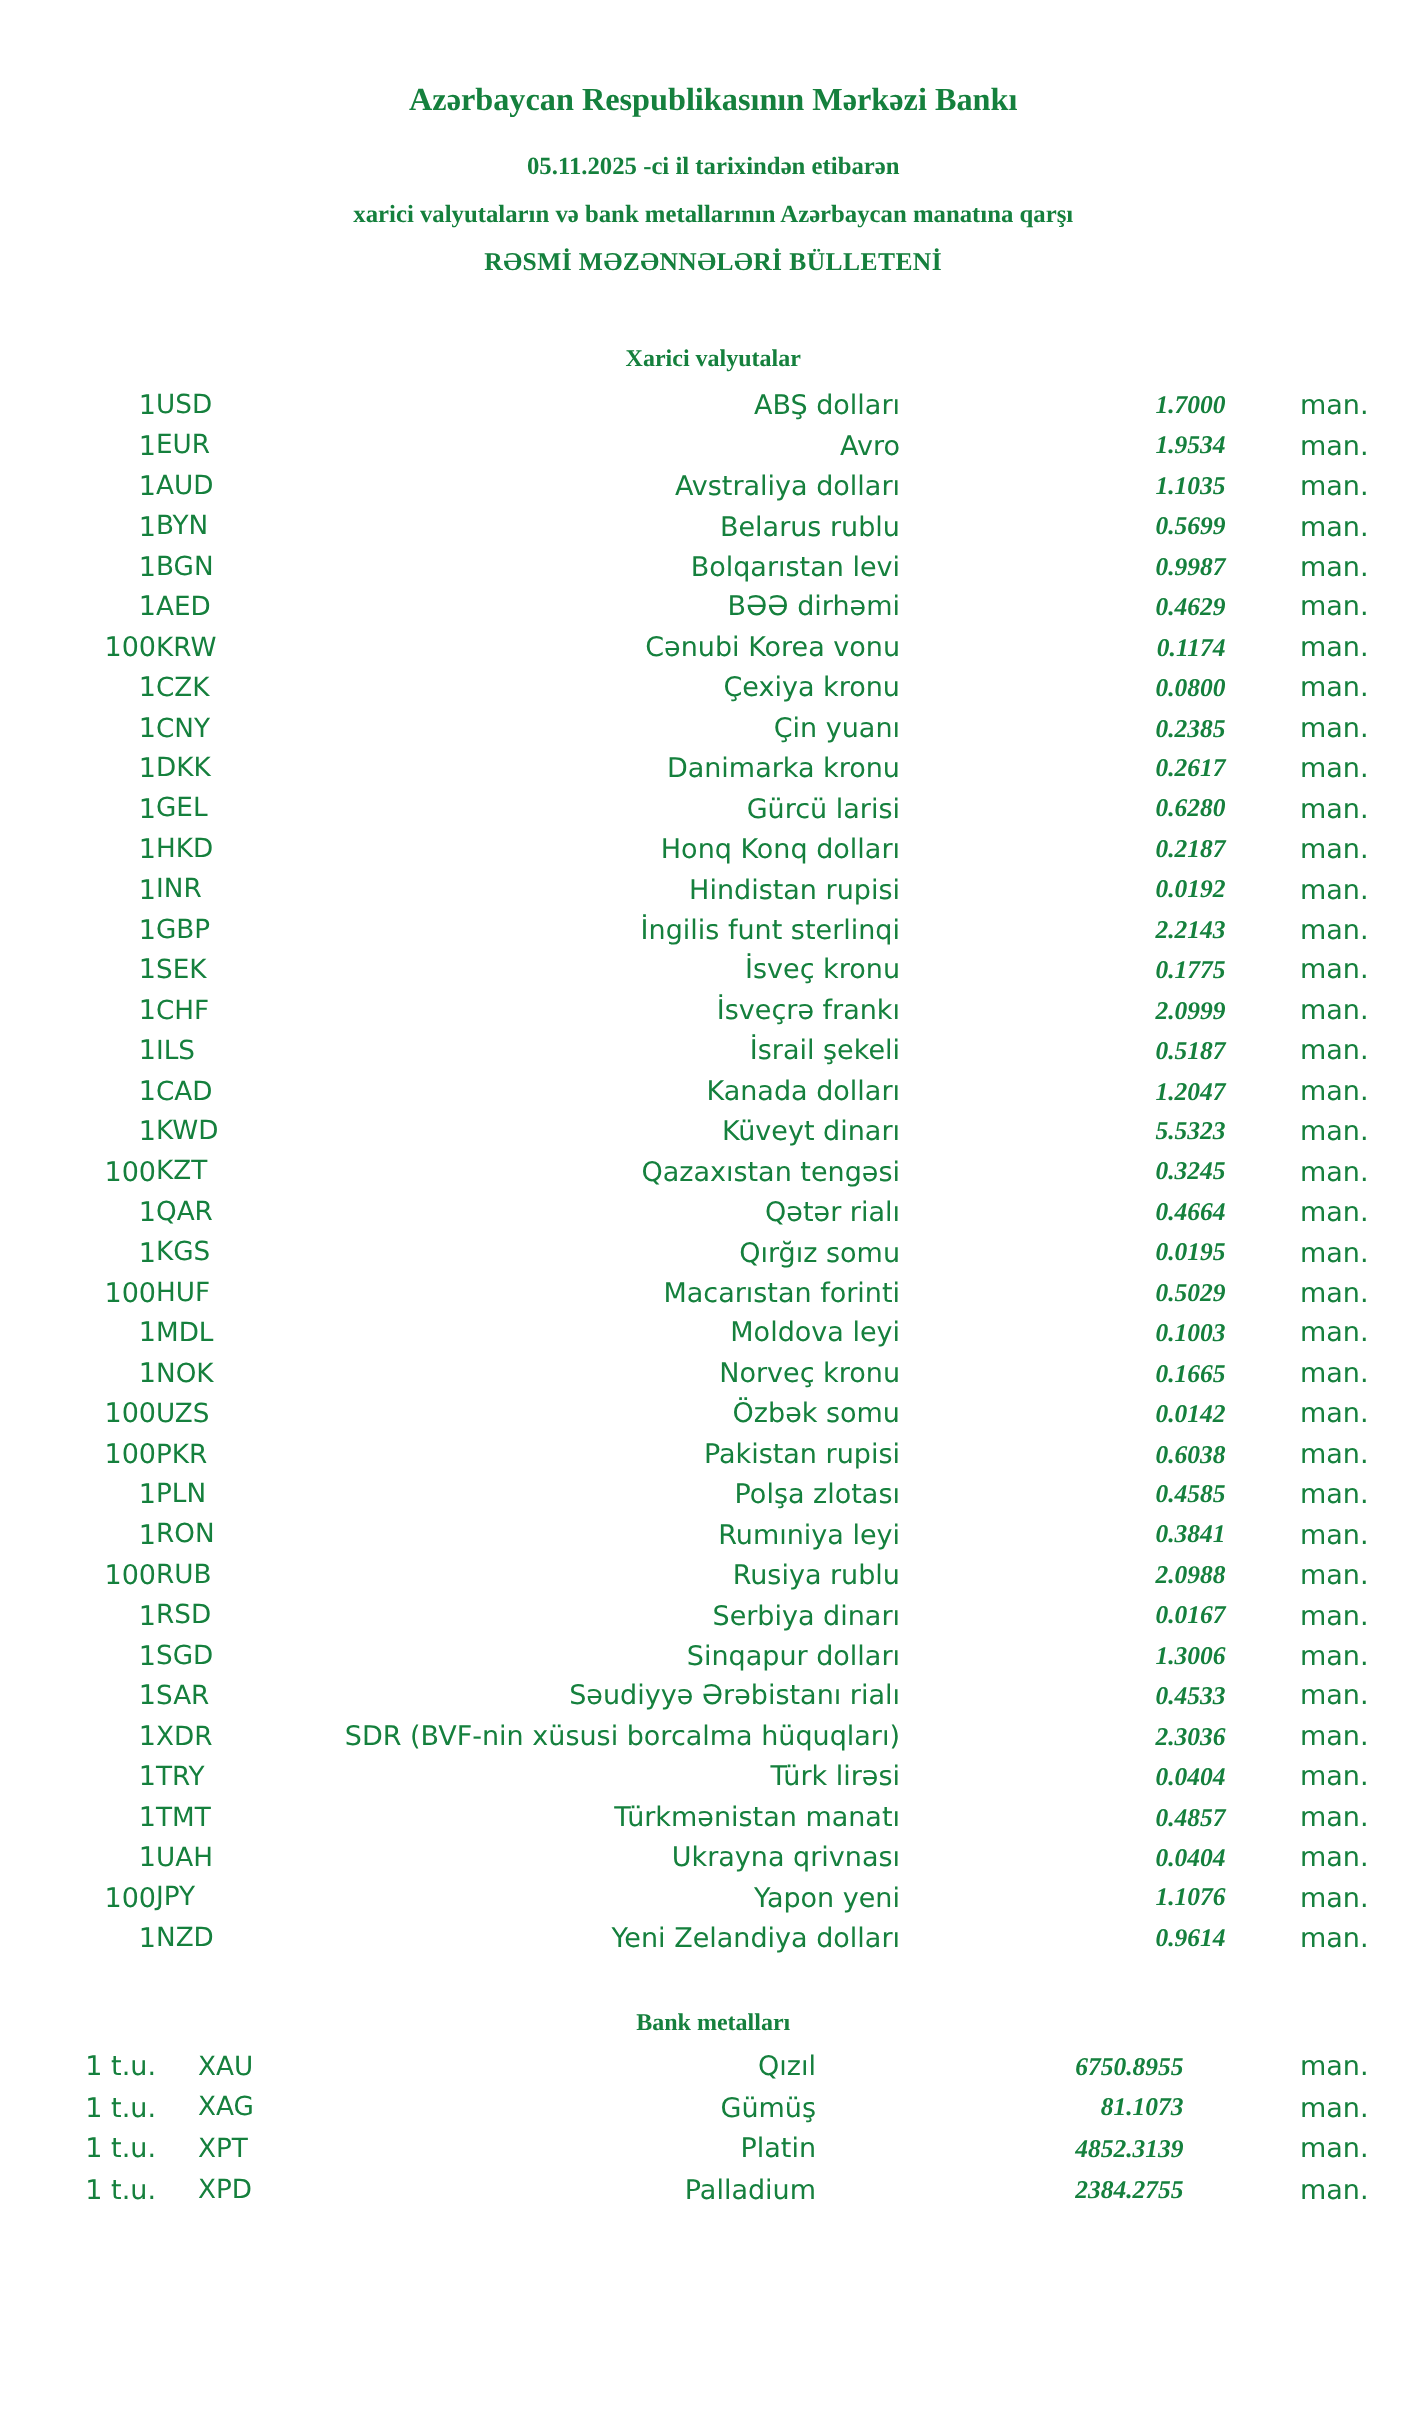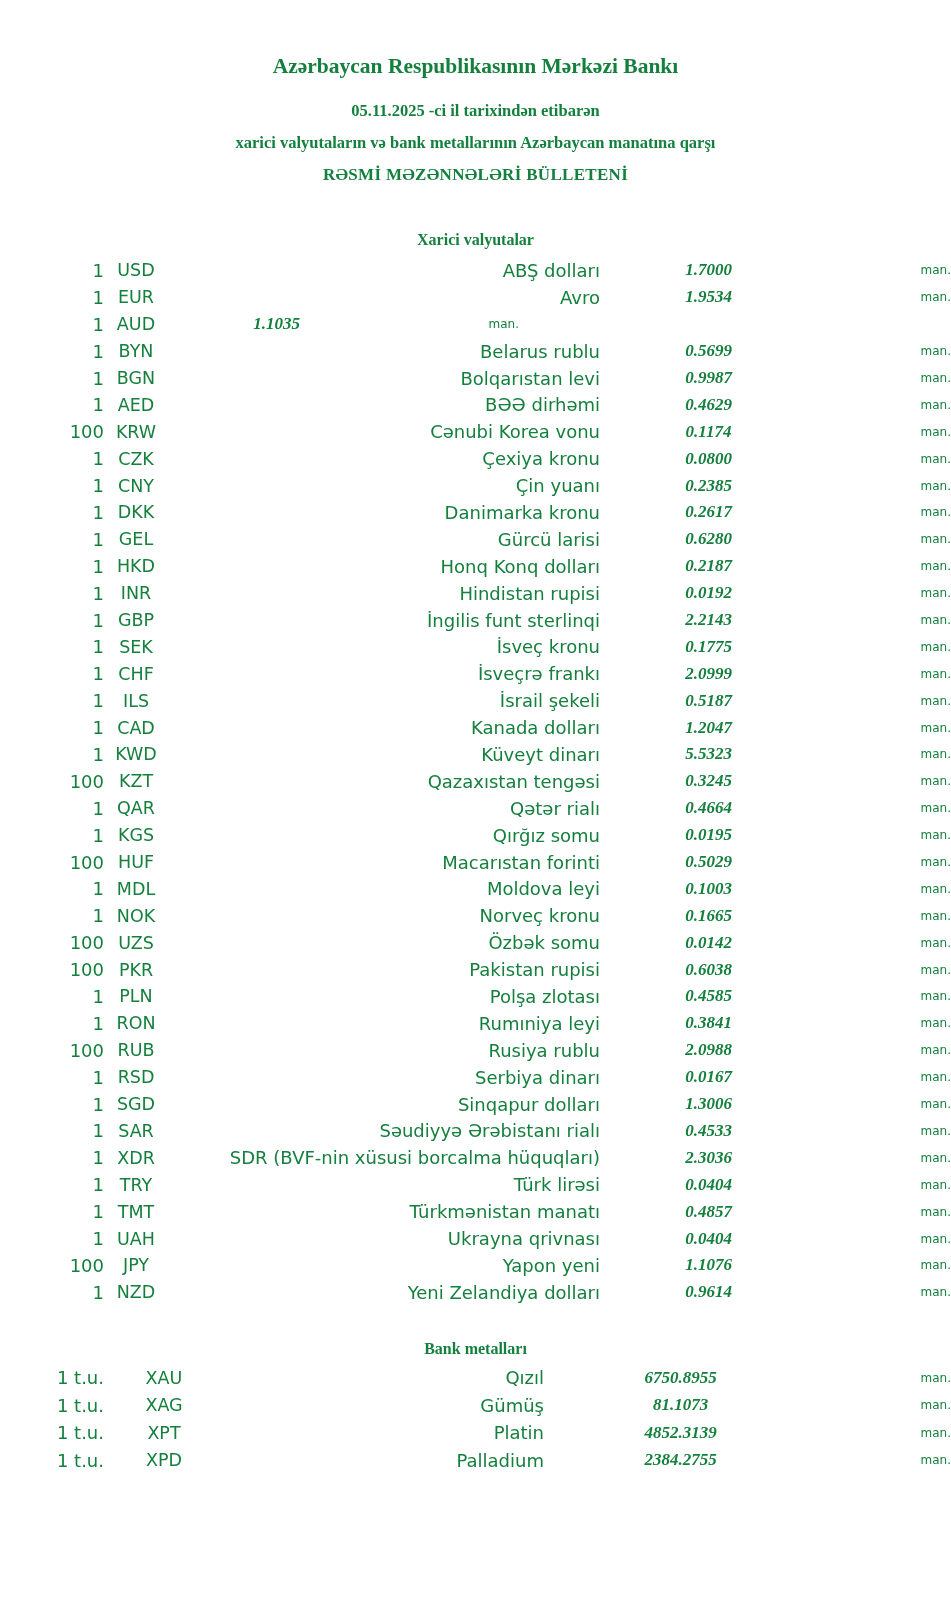--- a/index.html
+++ b/index.html
@@ -26,28 +26,28 @@
   }
   #fx-heading{top:231px;}
   #metals-heading{top:1340px;}
   .table{position:absolute;left:0;width:951px;}
   #fx-table{top:257px;}
   #metals-table{top:1364px;}
   .row{display:flex;align-items:center;height:26.9px;}
   #metals-table .row{height:27.5px;gap:28px;}
   .cell{display:block;white-space:nowrap;}
   .c-qty{width:104px;text-align:right;font-size:18px;}
-  .c-code{width:64px;text-align:center;font-size:17.5px;}
+  .c-code{width:64px;font-size:17.5px;}
   .c-name{flex:1;text-align:right;font-size:18px;}
   .c-rate{
-    width:217px;text-align:center;
+    width:217px;text-align:right;
     font-family:"Liberation Serif",serif;font-style:italic;font-weight:bold;
     font-size:17px;
   }
-  .c-man{width:134px;box-sizing:border-box;padding-left:11px;text-align:right;font-size:12px;}
+  .c-man{width:134px;box-sizing:border-box;padding-left:11px;text-align:center;font-size:18px;}
   .footer-note{
     position:absolute;top:1531px;left:36px;width:900px;
     font-family:"Liberation Serif",serif;font-style:italic;font-size:16.5px;
     white-space:nowrap;
   }
 </style>
 </head>
 <body>
 
 <div class="page">
@@ -68,20 +68,21 @@
       <div class="row">
         <span class="cell c-qty">1</span>
         <span class="cell c-code">EUR</span>
         <span class="cell c-name">Avro</span>
         <span class="cell c-rate">1.9534</span>
         <span class="cell c-man">man.</span>
       </div>
       <div class="row">
         <span class="cell c-qty">1</span>
         <span class="cell c-code">AUD</span>
+        <span class="cell c-name">Avstraliya dolları</span>
         <span class="cell c-rate">1.1035</span>
         <span class="cell c-man">man.</span>
       </div>
       <div class="row">
         <span class="cell c-qty">1</span>
         <span class="cell c-code">BYN</span>
         <span class="cell c-name">Belarus rublu</span>
         <span class="cell c-rate">0.5699</span>
         <span class="cell c-man">man.</span>
       </div>

